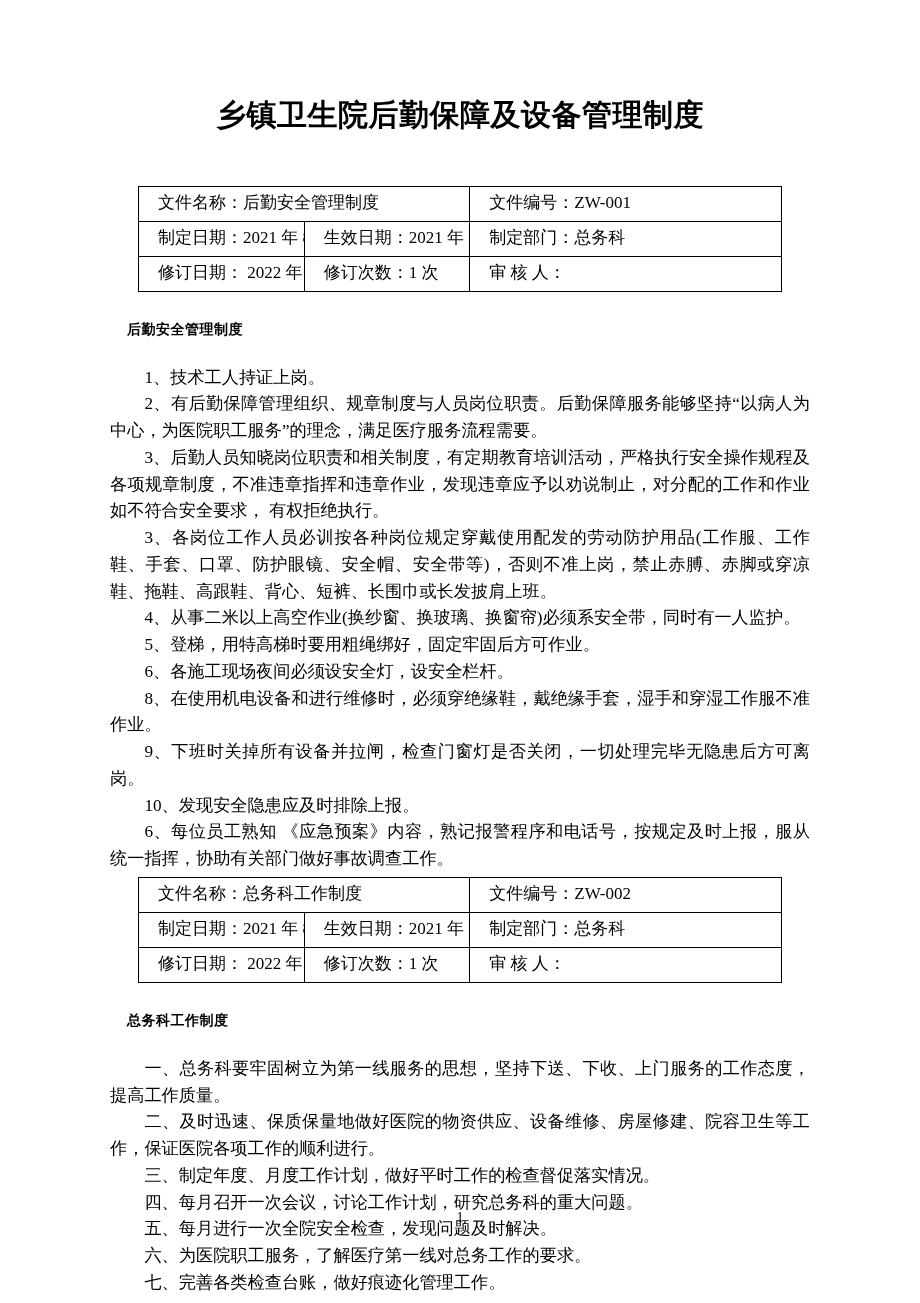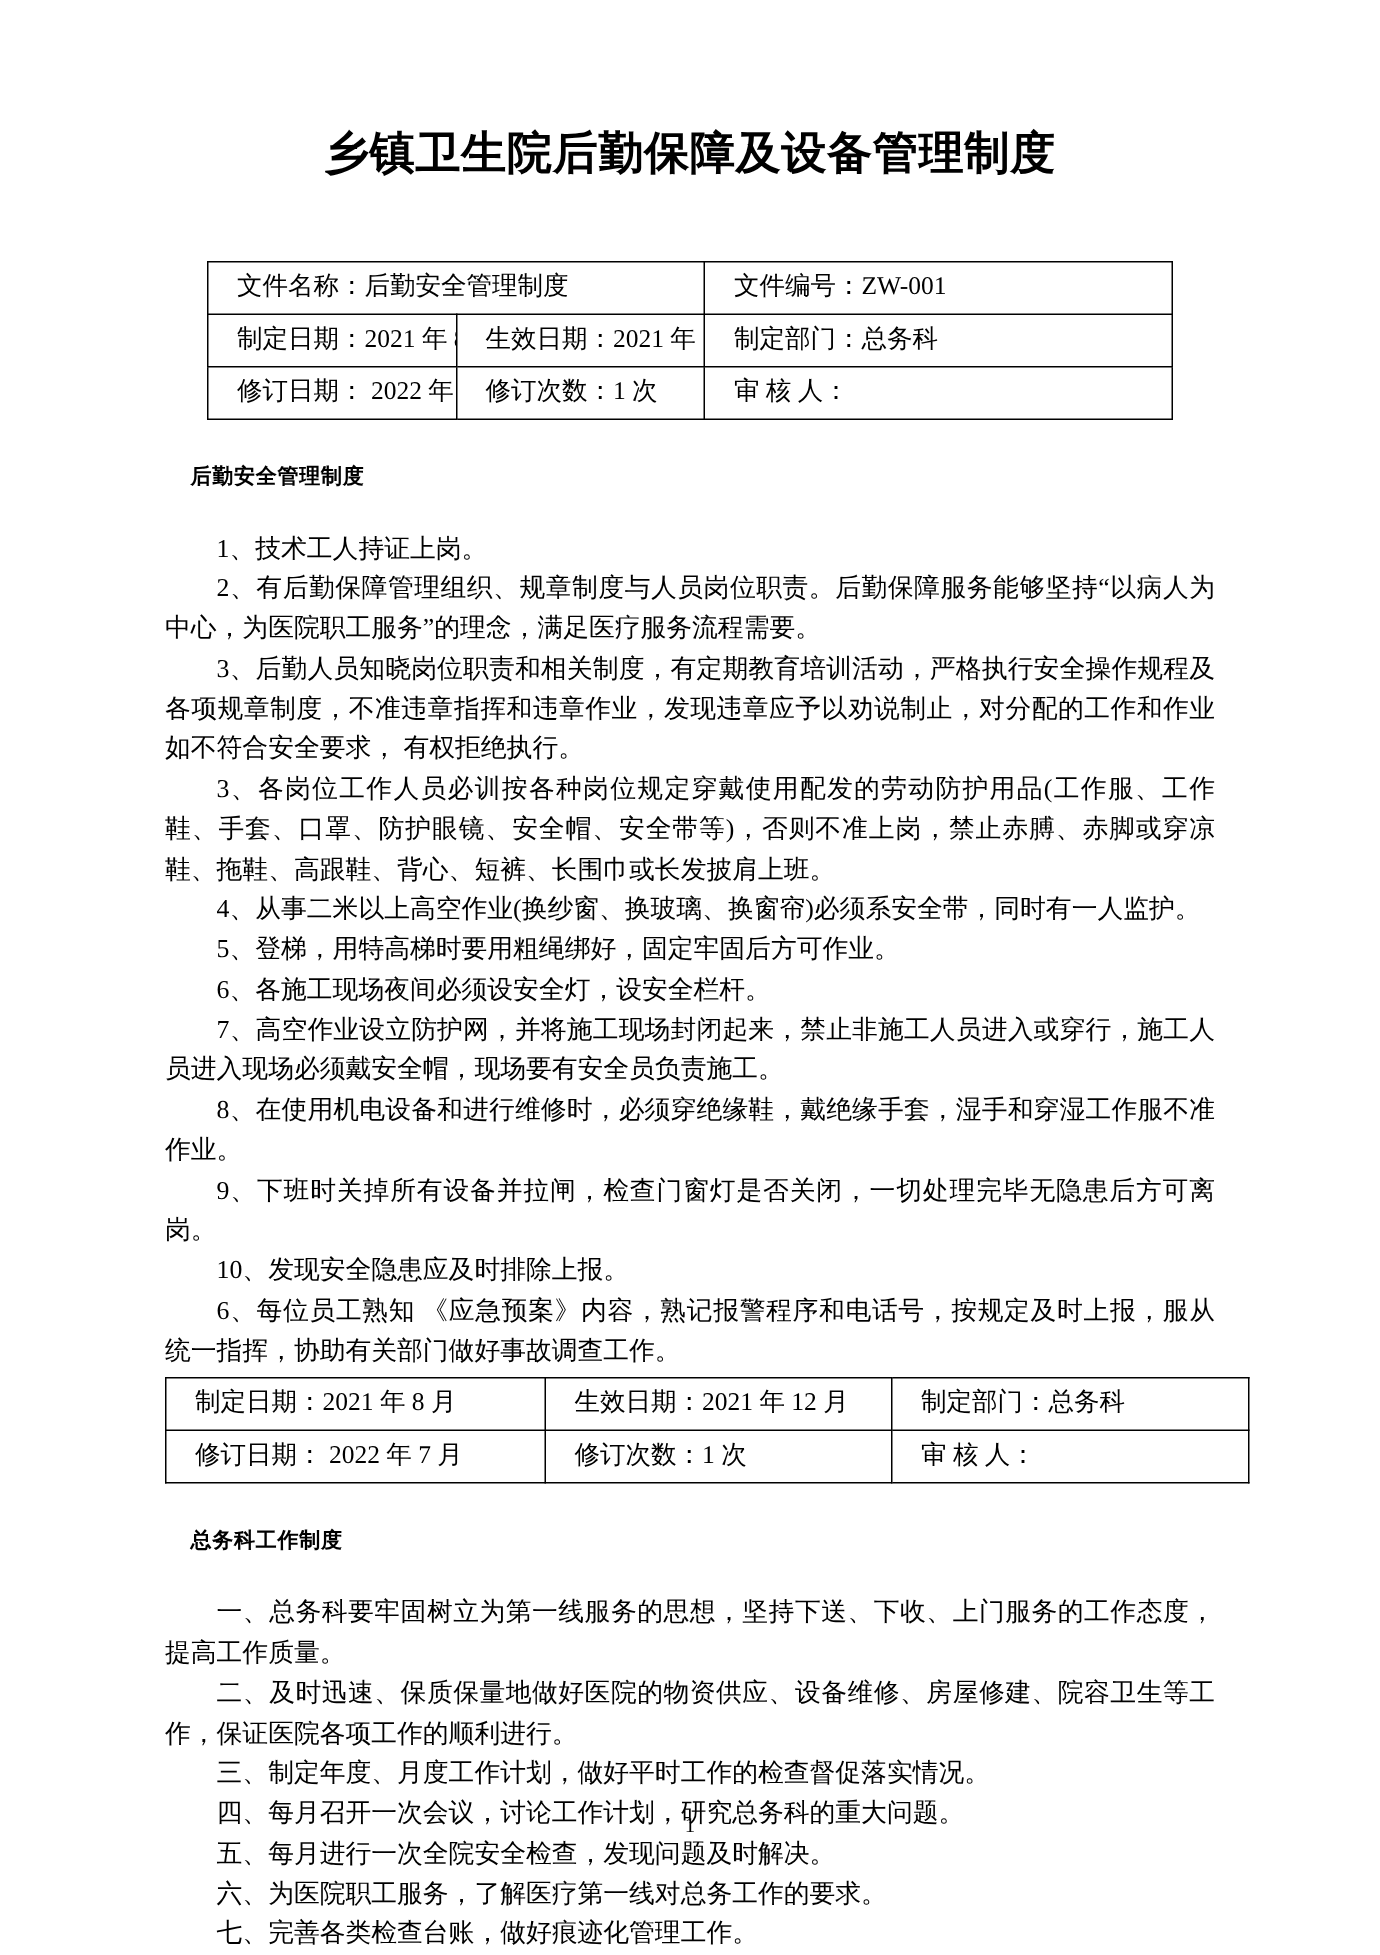--- a/index.html
+++ b/index.html
@@ -14,21 +14,21 @@
     background: #ffffff;
     margin: 0 auto;
     font-family: "Liberation Serif", "DejaVu Serif", serif;
     color: #000000;
     overflow: hidden;
     box-sizing: border-box;
   }
   .content {
     position: absolute;
     left: 110px;
-    top: 0;
+    top: 12px;
     width: 700px;
   }
 
   
   .doc-title {
     text-align: center;
     font-size: 30px;
     font-weight: bold;
     letter-spacing: 0.5px;
     margin: 0;
@@ -136,31 +136,34 @@
     <div class="gap-heading-body"></div>
 
     <div class="body-block">
       <p>1、技术工人持证上岗。</p>
       <p>2、有后勤保障管理组织、规章制度与人员岗位职责。后勤保障服务能够坚持“以病人为中心，为医院职工服务”的理念，满足医疗服务流程需要。</p>
       <p>3、后勤人员知晓岗位职责和相关制度，有定期教育培训活动，严格执行安全操作规程及各项规章制度，不准违章指挥和违章作业，发现违章应予以劝说制止，对分配的工作和作业如不符合安全要求， 有权拒绝执行。</p>
       <p>3、各岗位工作人员必训按各种岗位规定穿戴使用配发的劳动防护用品(工作服、工作鞋、手套、口罩、防护眼镜、安全帽、安全带等)，否则不准上岗，禁止赤膊、赤脚或穿凉鞋、拖鞋、高跟鞋、背心、短裤、长围巾或长发披肩上班。</p>
       <p>4、从事二米以上高空作业(换纱窗、换玻璃、换窗帘)必须系安全带，同时有一人监护。</p>
       <p>5、登梯，用特高梯时要用粗绳绑好，固定牢固后方可作业。</p>
       <p>6、各施工现场夜间必须设安全灯，设安全栏杆。</p>
-      <p>7、高空作业设立防护网，并将施工现场封闭起来，禁止非施工人员进入或穿行，施工人员进入现场必须戴安全帽，现场要有安全员负责施工。</p>
       <p>8、在使用机电设备和进行维修时，必须穿绝缘鞋，戴绝缘手套，湿手和穿湿工作服不准作业。</p>
       <p>9、下班时关掉所有设备并拉闸，检查门窗灯是否关闭，一切处理完毕无隐患后方可离岗。</p>
       <p>10、发现安全隐患应及时排除上报。</p>
       <p>6、每位员工熟知 《应急预案》内容，熟记报警程序和电话号，按规定及时上报，服从统一指挥，协助有关部门做好事故调查工作。</p>
     </div>
 
     <div class="gap-body-table"></div>
 
     <table class="meta-table">
       <tbody>
+        <tr>
+          <td class="col-a" colspan="2">文件名称：总务科工作制度</td>
+          <td class="col-c">文件编号：ZW-002</td>
+        </tr>
         <tr>
           <td class="col-a">制定日期：2021 年 8 月</td>
           <td class="col-b">生效日期：2021 年 12 月</td>
           <td class="col-c">制定部门：总务科</td>
         </tr>
         <tr>
           <td class="col-a">修订日期： 2022 年 7 月</td>
           <td class="col-b">修订次数：1 次</td>
           <td class="col-c">审 核 人：</td>
         </tr>

